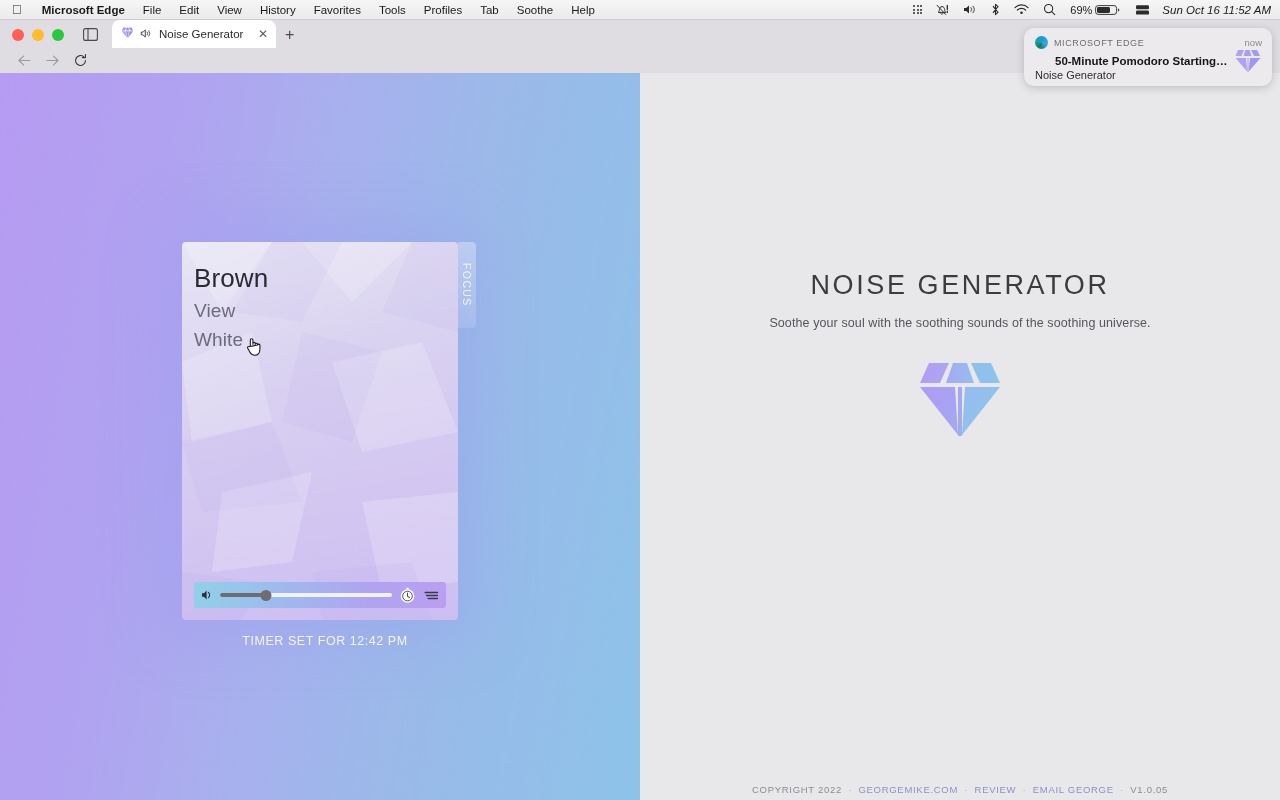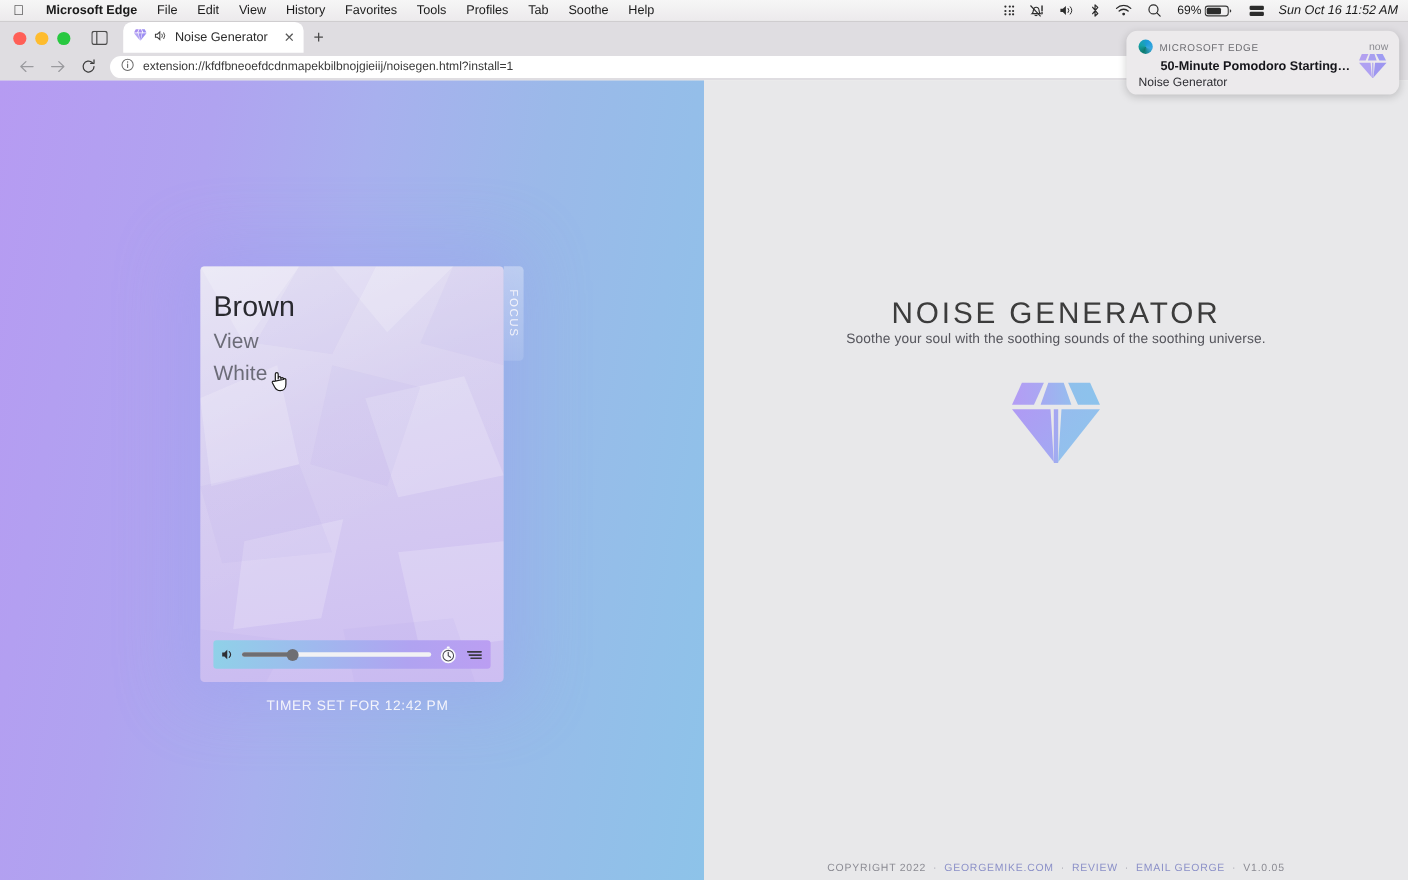--- a/index.html
+++ b/index.html
@@ -119,21 +119,21 @@
   .hand-cursor { position: absolute; left: 246px; top: 264px; width: 16px; height: 20px; }
 
   
   .content {
     position: absolute; left: 640px; top: 0; width: 640px; height: 727px;
     display: flex; flex-direction: column; align-items: center;
   }
   .app-title {
     margin-top: 197px; font-size: 27px; font-weight: 300; letter-spacing: 2.6px; color: #3c3c3c;
   }
-  .app-sub { font-size: 12.5px; font-weight: 300; color: #55555c; letter-spacing: .1px; }
+  .app-sub { margin-top: 15px; font-size: 12.5px; font-weight: 300; color: #55555c; letter-spacing: .1px; }
   .gem { margin-top: 30px; }
 
   .footer {
     position: absolute; left: 0; bottom: 5px; width: 640px; text-align: center;
     font-size: 9.5px; letter-spacing: .7px; color: #8b8b93;
   }
   .footer a { color: #8b90c8; text-decoration: none; }
   .footer .sep { color: #b2b2ba; padding: 0 3px; }
 
   
@@ -281,30 +281,20 @@
       <div class="nav-btn">
         <svg width="15" height="13" viewBox="0 0 16 14">
             <path d="M9 2.2L14 7l-5 4.8M13.8 7H2" fill="none" stroke="currentColor" stroke-width="1.2" stroke-linecap="round" stroke-linejoin="round"></path>
           </svg>
       </div>
       <div class="nav-btn active">
         <svg width="15" height="15" viewBox="0 0 16 16">
             <path d="M13.3 8a5.3 5.3 0 1 1-1.7-3.9" fill="none" stroke="currentColor" stroke-width="1.2" stroke-linecap="round"></path>
             <path d="M13.3 1.6v3.3h-3.3" fill="none" stroke="currentColor" stroke-width="1.2" stroke-linecap="round" stroke-linejoin="round"></path>
           </svg>
-      </div>
-      <div class="omnibox">
-        <span>
-          <svg width="12" height="12" viewBox="0 0 13 13">
-              <circle cx="6.5" cy="6.5" r="5.5" fill="none" stroke="#6a6a6a" stroke-width="1"></circle>
-              <path d="M6.5 5.6v3.5" stroke="#6a6a6a" stroke-width="1.1" stroke-linecap="round"></path>
-              <circle cx="6.5" cy="3.7" r=".7" fill="#6a6a6a"></circle>
-            </svg>
-        </span>
-        <span class="omni-url">extension://kfdfbneoefdcdnmapekbilbnojgieiij/noisegen.html?install=1</span>
       </div>
     </div>
   </div>
 
   <div class="page">
 
     <div class="noise-pane">
 
       <div class="card-wrap">
         <div class="card">

